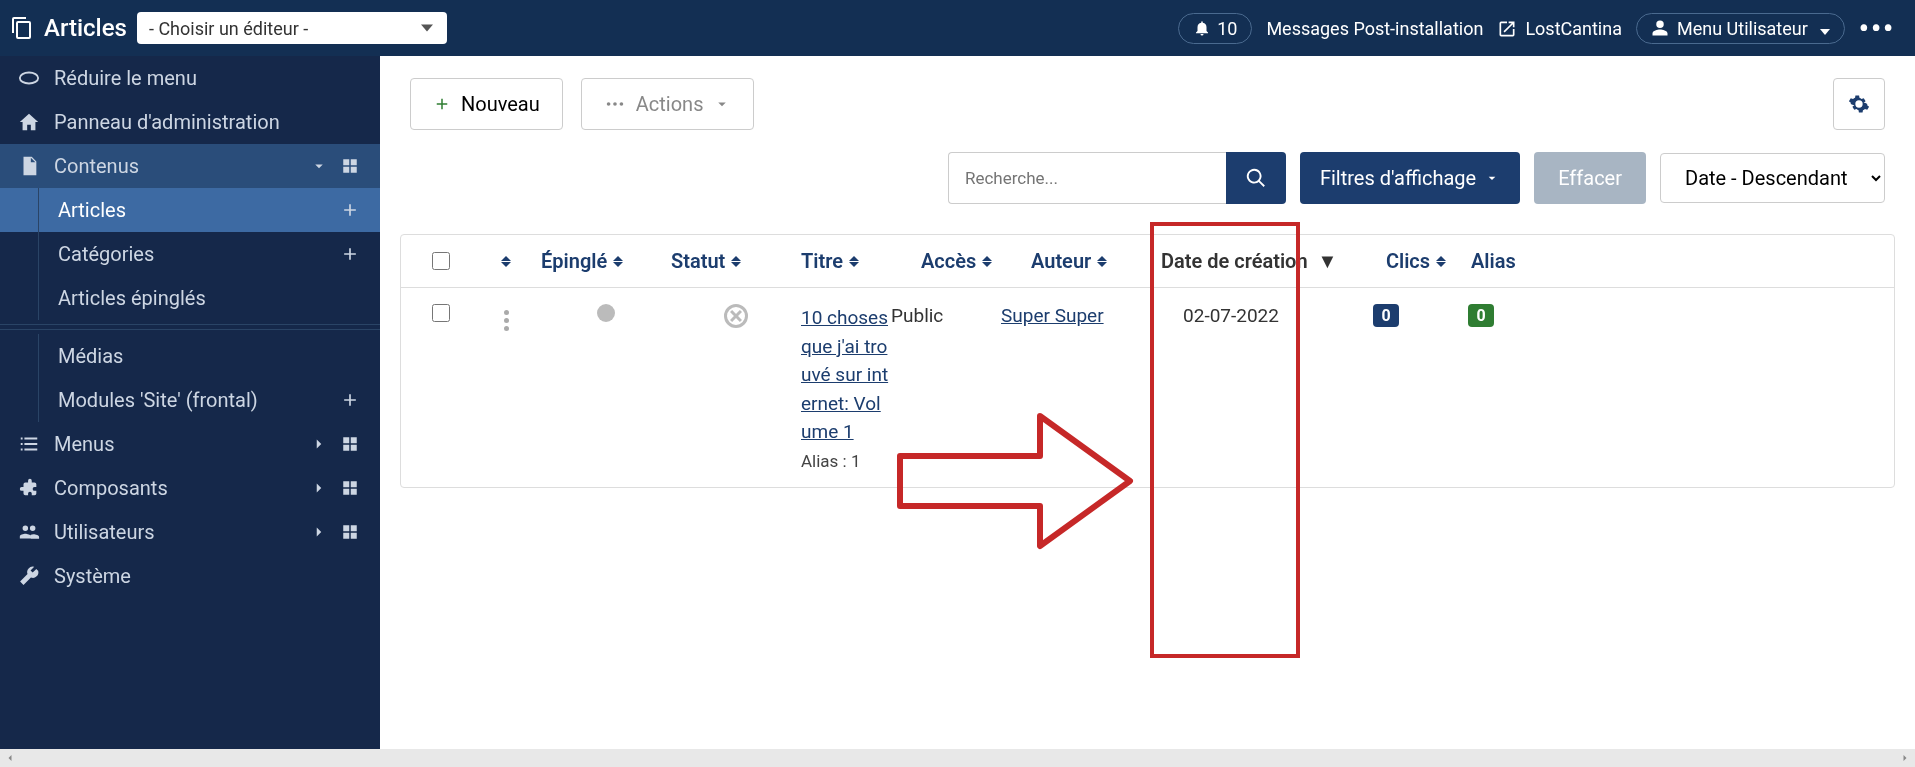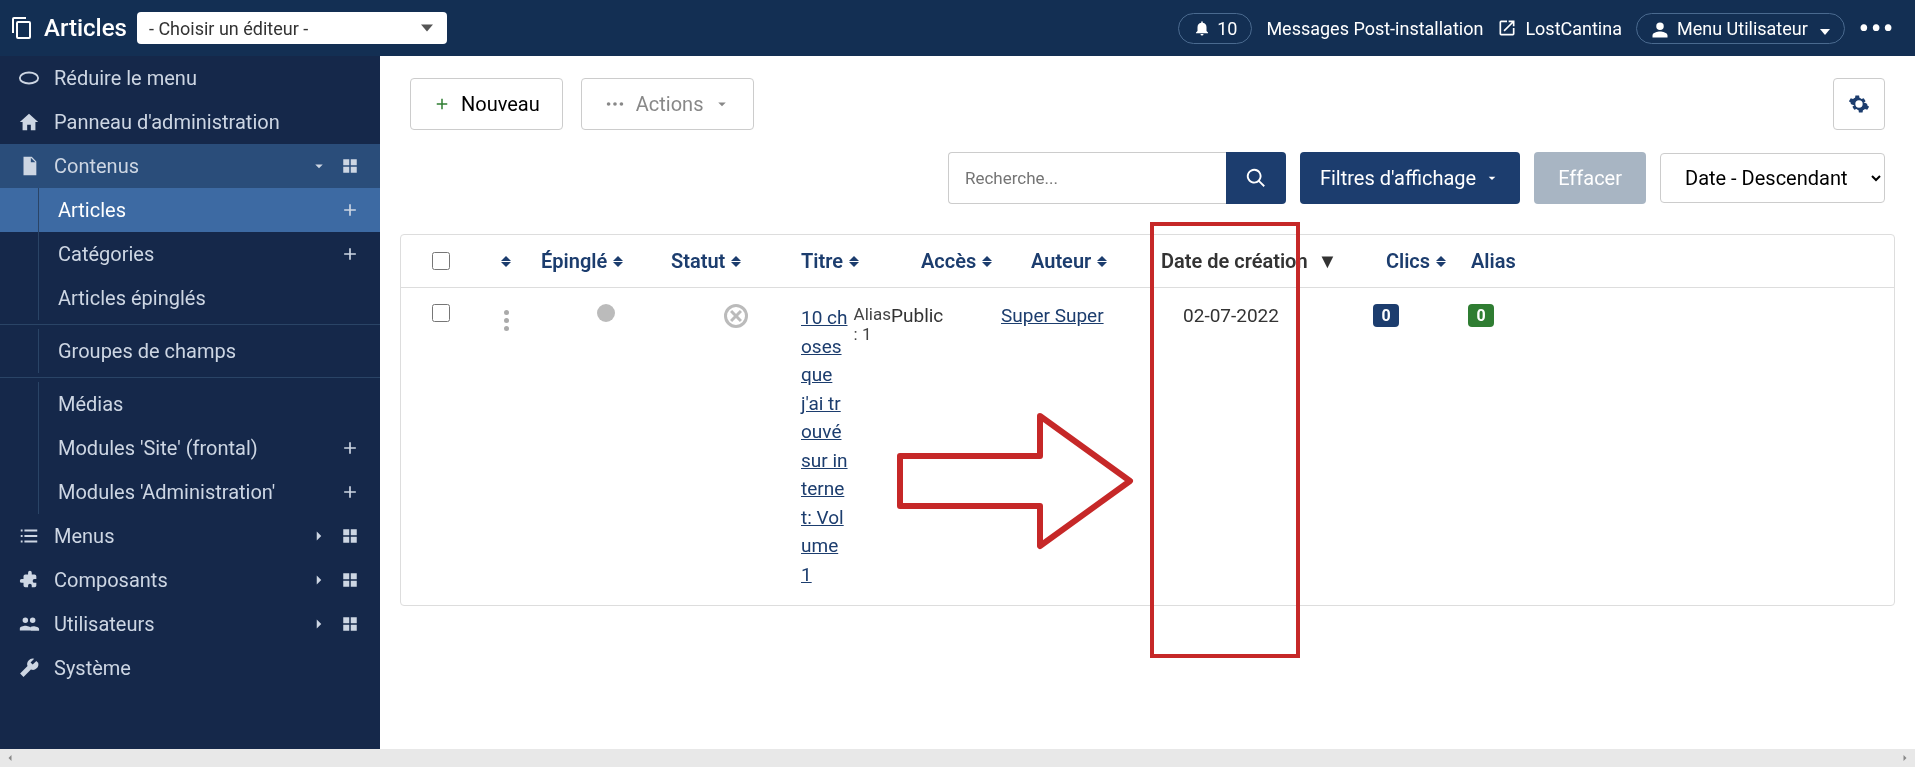--- a/index.html
+++ b/index.html
@@ -10,23 +10,23 @@
 .brand svg{width:28px;height:28px;fill:#fff}
 .page-title-area{display:flex;align-items:center;gap:10px;padding:0 10px}
 .page-title-area svg{width:24px;height:24px;fill:#fff}
 .page-title{font-size:24px;font-weight:500}
 .editor-select{height:32px;background:#fff;border:none;border-radius:4px;padding:0 40px 0 12px;font-size:18px;color:#333;min-width:310px;appearance:none;-webkit-appearance:none}
 .editor-select-wrap{position:relative;display:inline-block}
 .editor-select-wrap::after{content:"";position:absolute;right:14px;top:50%;transform:translateY(-50%);border-left:6px solid transparent;border-right:6px solid transparent;border-top:7px solid #555;pointer-events:none}
 .top-right{margin-left:auto;display:flex;align-items:center;gap:14px;padding-right:20px}
 .notif-pill{display:flex;align-items:center;gap:6px;border:1px solid #4a6a8f;border-radius:20px;padding:4px 14px;font-size:18px}
 .notif-pill svg{width:18px;height:18px;fill:#fff}
-.top-link{font-size:18px;color:#fff;display:flex;align-items:flex-start;gap:8px;cursor:pointer}
+.top-link{font-size:18px;color:#fff;display:flex;align-items:flex-end;gap:8px;cursor:pointer}
 .top-link svg{width:20px;height:20px;fill:#fff}
-.user-pill{display:flex;align-items:flex-end;gap:8px;border:1px solid #4a6a8f;border-radius:20px;padding:4px 14px;font-size:18px}
+.user-pill{display:flex;align-items:center;gap:8px;border:1px solid #4a6a8f;border-radius:20px;padding:4px 14px;font-size:18px}
 .user-pill svg{width:18px;height:18px;fill:#fff}
 .hellip{font-size:28px;letter-spacing:2px;font-weight:bold;color:#fff;cursor:pointer}
 .body{flex:1;display:flex;min-height:0}
 .sidebar{width:380px;background:#15284a;color:#cdd6e3;overflow-y:auto;font-size:20px}
 .side-item{display:flex;align-items:center;gap:14px;padding:10px 18px;cursor:pointer;position:relative}
 .side-item.top-level svg.lefticon{width:22px;height:22px;fill:#cdd6e3}
 .side-item.active{background:#2a4d7a}
 .side-sub{padding-left:58px;position:relative}
 .side-sub::before{content:"";position:absolute;left:38px;top:0;bottom:0;width:1px;background:#2a4466}
 .side-item.highlight{background:#3d6aa3;color:#fff}
@@ -73,21 +73,21 @@
 .col-votes{width:80px}
 .trow{display:flex;align-items:flex-start;padding:16px 10px}
 .check-input{width:18px;height:18px}
 .dots-v{display:flex;flex-direction:column;gap:3px;align-items:center;cursor:pointer;padding:6px}
 .dots-v span{width:5px;height:5px;border-radius:50%;background:#aaa}
 .pin-circle{width:18px;height:18px;border-radius:50%;background:#bbb}
 .status-x{width:24px;height:24px;border:3px solid #bbb;border-radius:50%;position:relative}
 .status-x::before,.status-x::after{content:"";position:absolute;width:14px;height:3px;background:#bbb;top:50%;left:50%;transform-origin:center}
 .status-x::before{transform:translate(-50%,-50%) rotate(45deg)}
 .status-x::after{transform:translate(-50%,-50%) rotate(-45deg)}
-.title-cell{display:flex;gap:4px;width:90px}
+.title-cell{display:flex;flex-direction:column;gap:4px;width:90px}
 .title-link{color:#1c3d6e;text-decoration:underline;font-size:19px;line-height:1.5;word-break:break-all}
 .alias{color:#444;font-size:17px}
 .cell{font-size:19px;color:#333}
 .author-link{color:#1c3d6e;text-decoration:underline}
 .badge{display:inline-block;background:#1c3d6e;color:#fff;border-radius:4px;padding:2px 8px;font-size:16px;font-weight:bold}
 .badge.green{background:#2f7d32}
 .red-box{position:absolute;border:4px solid #c62828;pointer-events:none}
 .red-arrow{position:absolute;pointer-events:none}
 .hscroll{height:18px;background:#e8e8e8;display:flex;align-items:center;justify-content:space-between;padding:0 4px}
 .hscroll .arr{width:12px;height:12px;cursor:pointer}
@@ -185,39 +185,26 @@
               <svg viewBox="0 0 24 24">
                 <path d="M11 5h2v14h-2zM5 11h14v2H5z"></path>
               </svg>
             </div>
           </div>
       </div>
       <div class="side-item side-sub">
         <span>Articles épinglés</span>
       </div>
       <div class="divider-line"></div>
-      <div class="side-item side-sub">
-        <span>Groupes de champs</span>
-      </div>
       <div class="divider-line"></div>
       <div class="side-item side-sub">
         <span>Médias</span>
       </div>
       <div class="side-item side-sub">
         <span>Modules 'Site' (frontal)</span>
-        <div class="side-right">
-            <div class="plus-box">
-              <svg viewBox="0 0 24 24">
-                <path d="M11 5h2v14h-2zM5 11h14v2H5z"></path>
-              </svg>
-            </div>
-          </div>
-      </div>
-      <div class="side-item side-sub">
-        <span>Modules 'Administration'</span>
         <div class="side-right">
             <div class="plus-box">
               <svg viewBox="0 0 24 24">
                 <path d="M11 5h2v14h-2zM5 11h14v2H5z"></path>
               </svg>
             </div>
           </div>
       </div>
       <div class="side-item top-level">
         <svg class="lefticon" viewBox="0 0 24 24">

